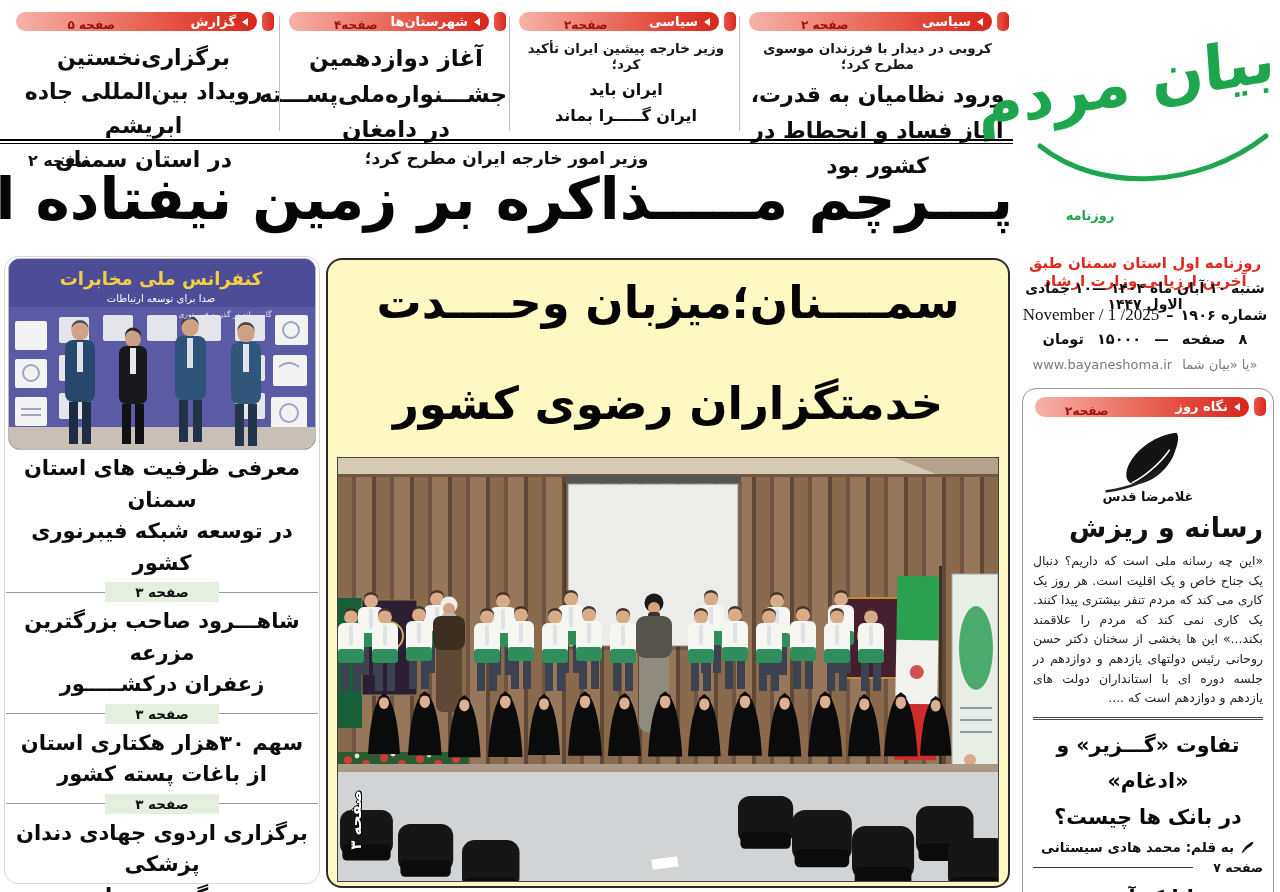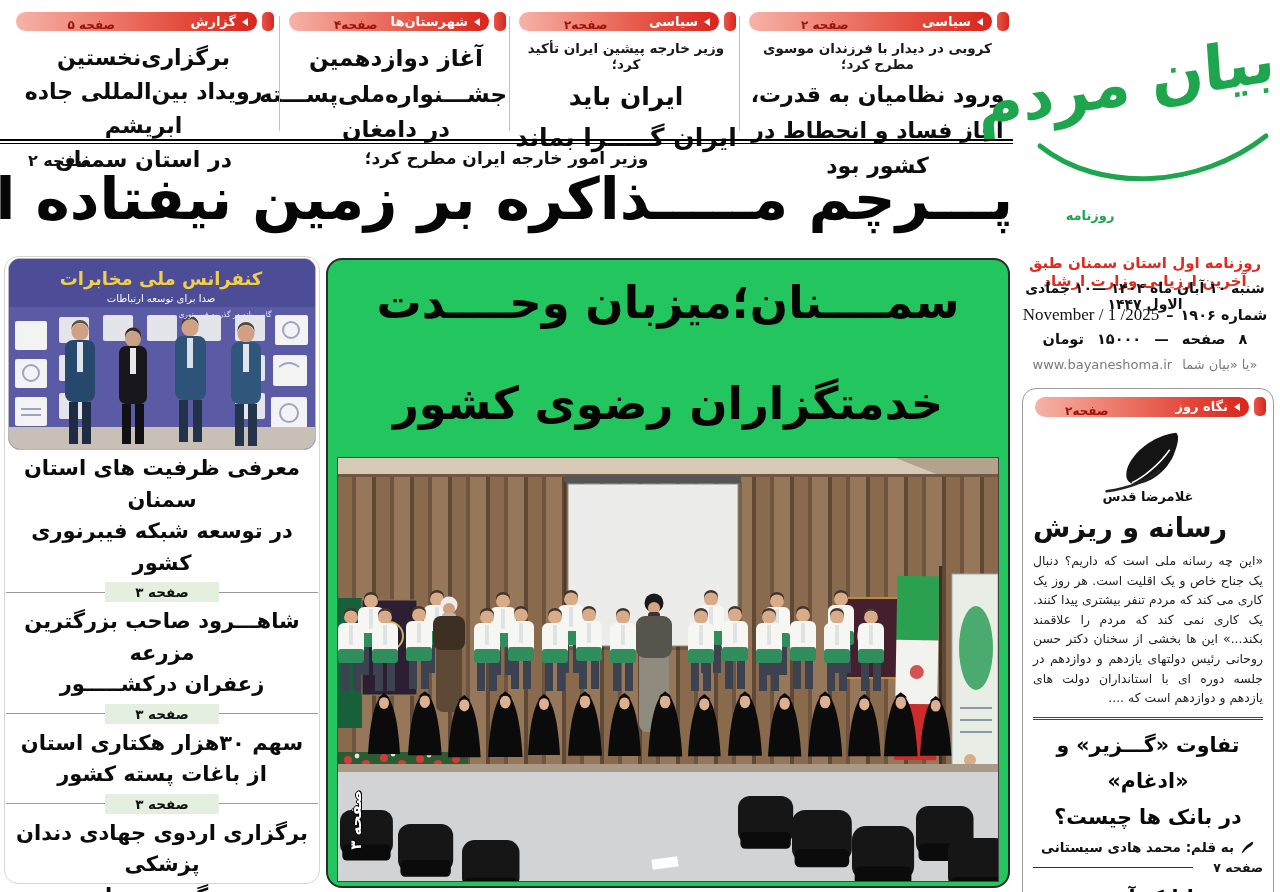--- a/index.html
+++ b/index.html
@@ -60,21 +60,21 @@
     direction:ltr; justify-content:center; gap:10px; color:#7a7a7a; font-size:13px; }
 
   
   .dayview { position:absolute; left:1022px; top:388px; width:252px; height:520px;
     border:1.5px solid #9a9a9a; border-radius:14px; padding:8px 10px 0 10px; background:#fff; }
   .dv-bar { position:relative; height:20px; margin:0 14px 0 2px;
     background:linear-gradient(to left,#d9261c,#e34a3c 30%,#ee7e70 65%,#f6b3a8);
     border-radius:10px; }
   .dv-quill { display:block; margin:12px auto 0 auto; }
   .dv-author { text-align:center; font-size:13px; font-weight:bold; margin-top:-6px; }
-  .dv-title { text-align:left; font-size:27px; font-weight:bold; margin-top:8px; }
+  .dv-title { text-align:right; font-size:27px; font-weight:bold; margin-top:8px; }
   .dv-body { margin-top:8px; font-size:12.4px; line-height:1.58; text-align:justify; color:#222; }
   .dsep { border-top:3px double #444; margin:9px 0 8px 0; }
   .art-title { text-align:center; font-weight:bold; font-size:20.5px; line-height:1.75; color:#080808; }
   .byline { display:flex; align-items:center; justify-content:center; gap:6px;
     font-size:13.5px; font-weight:bold; margin-top:4px; }
   .pageref { display:flex; align-items:center; gap:20px; margin-top:5px; }
   .pageref .txt { font-weight:bold; font-size:12.5px; }
   .pageref .ln { flex:1; border-top:1.2px solid #333; }
 
   
@@ -84,21 +84,21 @@
   .side-item { text-align:center; }
   .side-head { font-size:21px; font-weight:bold; line-height:1.5; color:#0b0b0b; }
   .badge-row { display:flex; align-items:center; margin:3px 0 4px 0; }
   .badge-row .hl { flex:1; border-top:1px solid #9a9a9a; }
   .badge-row .badge { background:#e4efe0; padding:2px 30px; font-size:13.5px; font-weight:bold; }
   .side-box-border { position:absolute; left:4px; top:256px; width:316px; height:628px;
     border:1px solid #d6d6d6; border-radius:14px; pointer-events:none; }
 
   
   .center-box { position:absolute; left:326px; top:258px; width:684px; height:630px;
-    border:2px solid #2b2b2b; border-radius:16px; background:#22c55e; }
+    border:2px solid #2b2b2b; border-radius:16px; background:#fef9c3; }
   .center-head { text-align:center; font-weight:bold; color:#050505; }
   .center-head .l1 { font-size:45px; margin-top:16px; }
   .center-head .l2 { font-size:45px; margin-top:48px; }
   .center-photo { position:absolute; left:9px; top:197px; width:662px; height:425px;
     border:1px solid #444; overflow:hidden;
     background:repeating-linear-gradient(90deg,#8a6a4c 0 14px,#6f5440 14px 18px,#97775a 18px 34px,#5f4836 34px 38px); }
   .photo-page-label { position:absolute; left:-12px; bottom:52px; transform:rotate(-90deg);
     color:#fff; font-weight:bold; font-size:15px; white-space:nowrap;
     text-shadow:1px 0 0 #000,-1px 0 0 #000,0 1px 0 #000,0 -1px 0 #000,1px 1px 0 #000; }
 </style>
@@ -122,21 +122,21 @@
   </div>
 
   <div class="topcol" style="left:515px;width:222px">
     <div class="secbar">
       <span class="bar-cap"></span>
       <span class="tri"></span>
       <span class="secname">سیاسی</span>
       <span class="secpage">صفحه۲</span>
     </div>
     <div class="kicker">وزیر خارجه پیشین ایران تأکید کرد؛</div>
-    <div class="tophead" style="font-size:25px">
+    <div class="tophead" style="font-size:16px">
       <div>ایران باید</div>
       <div>ایران گـــــرا بماند</div>
     </div>
   </div>
 
   <div class="topcol" style="left:285px;width:222px">
     <div class="secbar">
       <span class="bar-cap"></span>
       <span class="tri"></span>
       <span class="secname">شهرستان‌ها</span>

